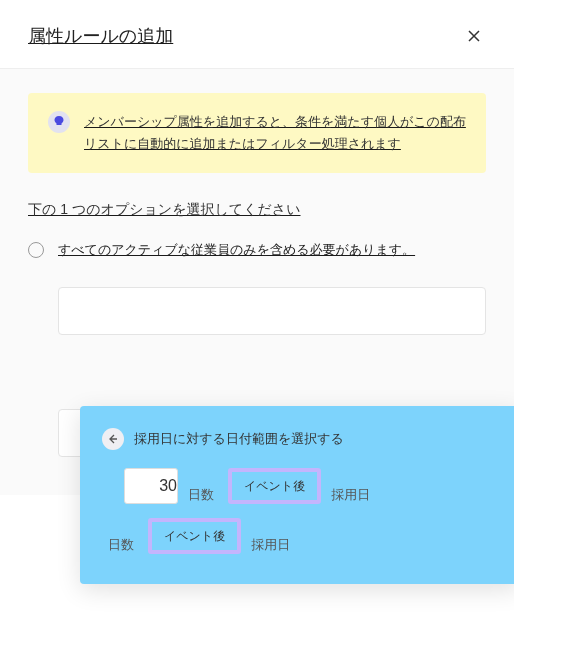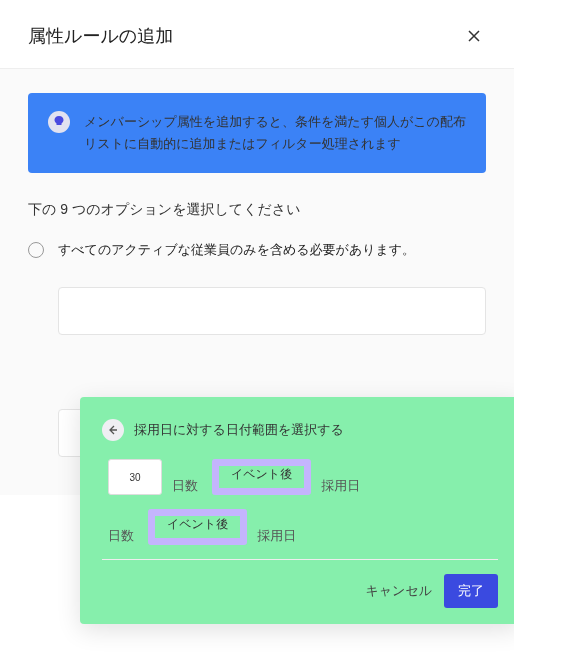--- a/index.html
+++ b/index.html
@@ -42,21 +42,21 @@
       cursor: pointer;
       padding: 4px;
       color: #333;
     }
     .close-btn svg { display: block; }
     .content {
       padding: 24px 28px;
       background: #fafafa;
     }
     .info-box {
-      background: #3b82f6;
+      background: #fef9c3;
       border-radius: 4px;
       padding: 18px 20px;
       display: flex;
       gap: 14px;
       align-items: flex-start;
       margin-bottom: 28px;
     }
     .bulb-icon-wrap {
       width: 22px;
       height: 22px;
@@ -118,23 +118,23 @@
       margin-left: 30px;
       background: #fff;
       border: 1px solid #e4e4e4;
       border-radius: 4px;
       height: 48px;
       margin-bottom: 14px;
     }
     .popup {
       position: absolute;
       left: 80px;
-      top: 397px;
+      top: 406px;
       width: 440px;
-      background: #86efac;
+      background: #7dd3fc;
       border-radius: 4px;
       box-shadow: 0 6px 24px rgba(0,0,0,0.12);
       padding: 22px 22px 16px 22px;
     }
     .popup-header {
       display: flex;
       align-items: center;
       gap: 10px;
       margin-bottom: 18px;
     }
@@ -159,36 +159,38 @@
       align-items: center;
       gap: 10px;
       margin-bottom: 14px;
       padding-left: 6px;
     }
     .num-input {
       width: 54px;
       height: 36px;
       border: 1px solid #ddd;
       border-radius: 3px;
-      text-align: center;
-      font-size: 10px;
-      color: #333;
+      text-align: right;
+      font-size: 16px;
+      color: #333;
+      margin-left: 16px;
     }
     .field-label {
       font-size: 13px;
       color: #555;
       min-width: 30px;
       margin-top: 17px;
     }
     .select-box {
       height: 36px;
-      border: 7px solid #c4b5fd;
+      border: 4px solid #c4b5fd;
       border-radius: 3px;
       padding: 0 12px;
       display: flex;
+      align-items: center;
       font-size: 12px;
       color: #333;
       cursor: pointer;
       min-width: 78px;
     }
     .popup-footer {
       border-top: 1px solid #eee;
       margin-top: 8px;
       padding-top: 14px;
       display: flex;
@@ -205,21 +207,21 @@
     }
     .done-btn {
       background: #3a4ae0;
       color: #fff;
       border: none;
       padding: 8px 14px;
       font-size: 13px;
       border-radius: 3px;
       cursor: pointer;
     }
-    .wrapper { position: relative; width: 514px; height: 656px; overflow: hidden; }
+    .wrapper { position: relative; width: 514px; height: 656px; overflow: hidden; text-decoration: underline; }
   </style>
 </head>
 <body>
 
 <div class="wrapper">
 
   <div class="header">
     <div class="header-title">属性ルールの追加</div>
     <div class="header-actions">
       <button class="close-btn">
@@ -234,21 +236,21 @@
 
     <div class="info-box">
       <div class="bulb-icon-wrap">
         <svg width="10" height="12" viewBox="0 0 10 12">
             <path d="M5 0 C2 0 0.5 2 0.5 4 C0.5 5.5 1.5 6.5 2.5 7.5 L2.5 9 L7.5 9 L7.5 7.5 C8.5 6.5 9.5 5.5 9.5 4 C9.5 2 8 0 5 0 Z M3 10.5 L7 10.5" fill="currentColor"></path>
           </svg>
       </div>
       <div class="info-text">メンバーシップ属性を追加すると、条件を満たす個人がこの配布リストに自動的に追加またはフィルター処理されます</div>
     </div>
 
-    <div class="section-label">下の 9 つのオプションを選択してください</div>
+    <div class="section-label">下の 1 つのオプションを選択してください</div>
 
     <div class="radio-group">
       <div class="radio-row">
         <div class="radio"></div>
         <div class="radio-label">すべてのアクティブな従業員のみを含める必要があります。</div>
       </div>
     </div>
 
     <div class="placeholder-card"></div>
     <div style="height:60px"></div>
@@ -276,19 +278,15 @@
     </div>
 
     <div class="date-row">
       <span class="field-label">日数</span>
       <div class="select-box">
           <span>イベント後</span>
         </div>
       <span class="field-label">採用日</span>
     </div>
 
-    <div class="popup-footer">
-      <button class="cancel-btn">キャンセル</button>
-      <button class="done-btn">完了</button>
-    </div>
   </div>
 
 </div>
 
 </body></html>

